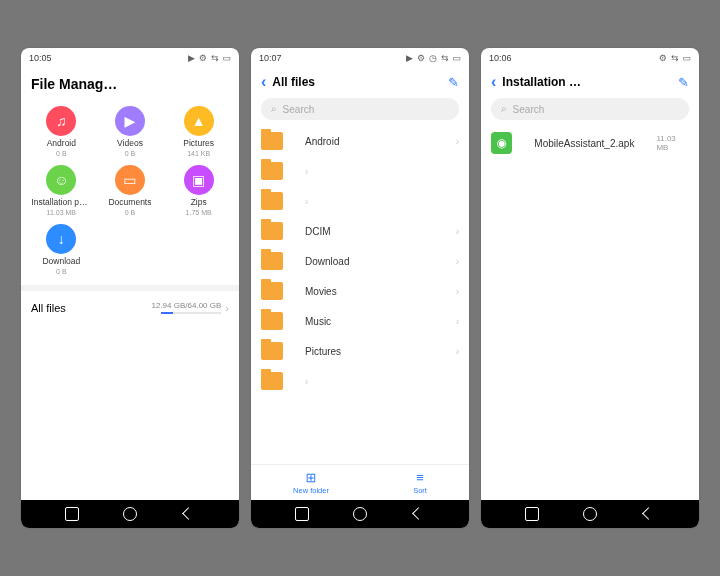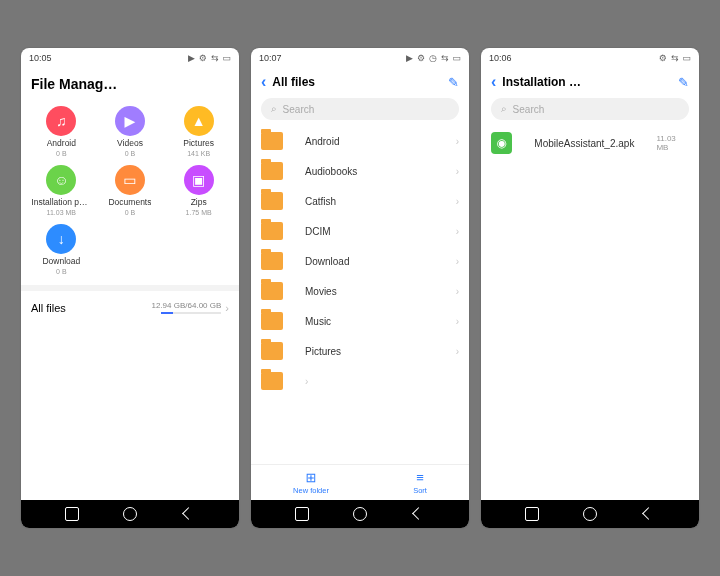--- a/index.html
+++ b/index.html
@@ -137,26 +137,24 @@
       <span>Search</span>
     </div>
     <div class="list">
         <div class="row">
           <span class="folder-ic"></span>
           <span class="nm">Android</span>
           <span class="chv">›</span>
         </div>
         <div class="row">
           <span class="folder-ic"></span>
-          <span class="nm">Audiobooks</span>
-          <span class="chv">›</span>
-        </div>
-        <div class="row">
-          <span class="folder-ic"></span>
-          <span class="nm">Catfish</span>
+          <span class="chv">›</span>
+        </div>
+        <div class="row">
+          <span class="folder-ic"></span>
           <span class="chv">›</span>
         </div>
         <div class="row">
           <span class="folder-ic"></span>
           <span class="nm">DCIM</span>
           <span class="chv">›</span>
         </div>
         <div class="row">
           <span class="folder-ic"></span>
           <span class="nm">Download</span>

